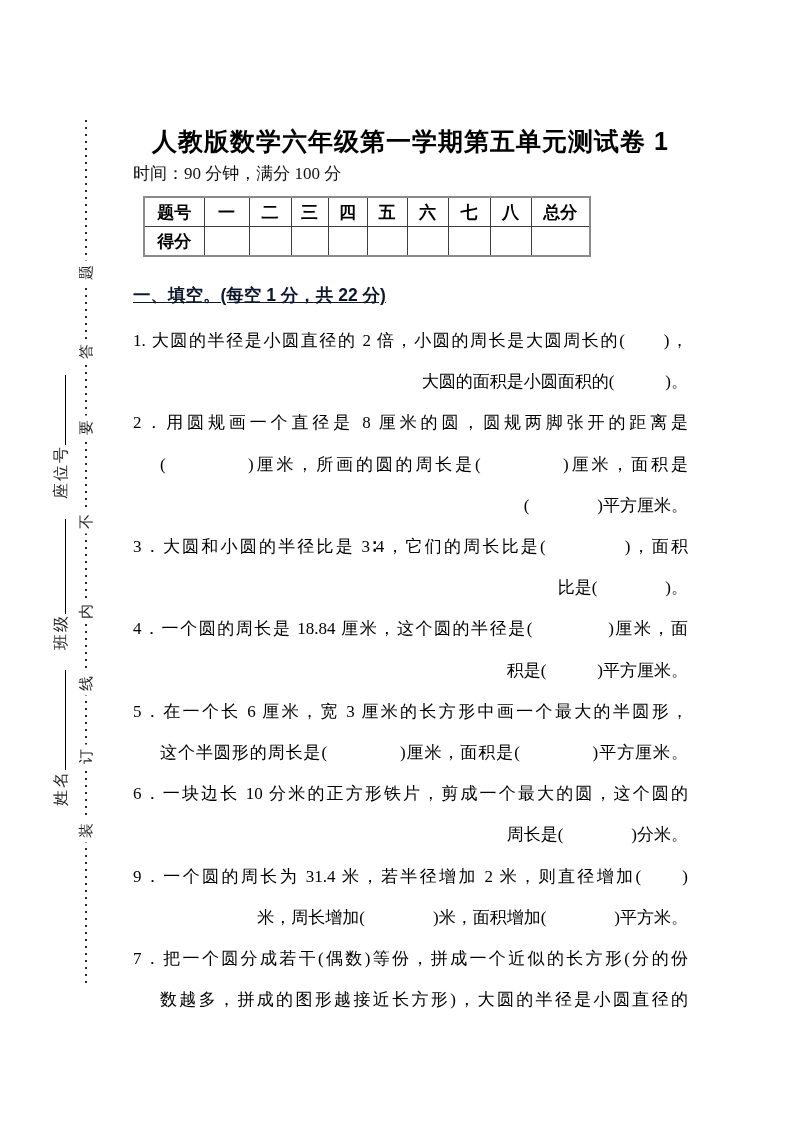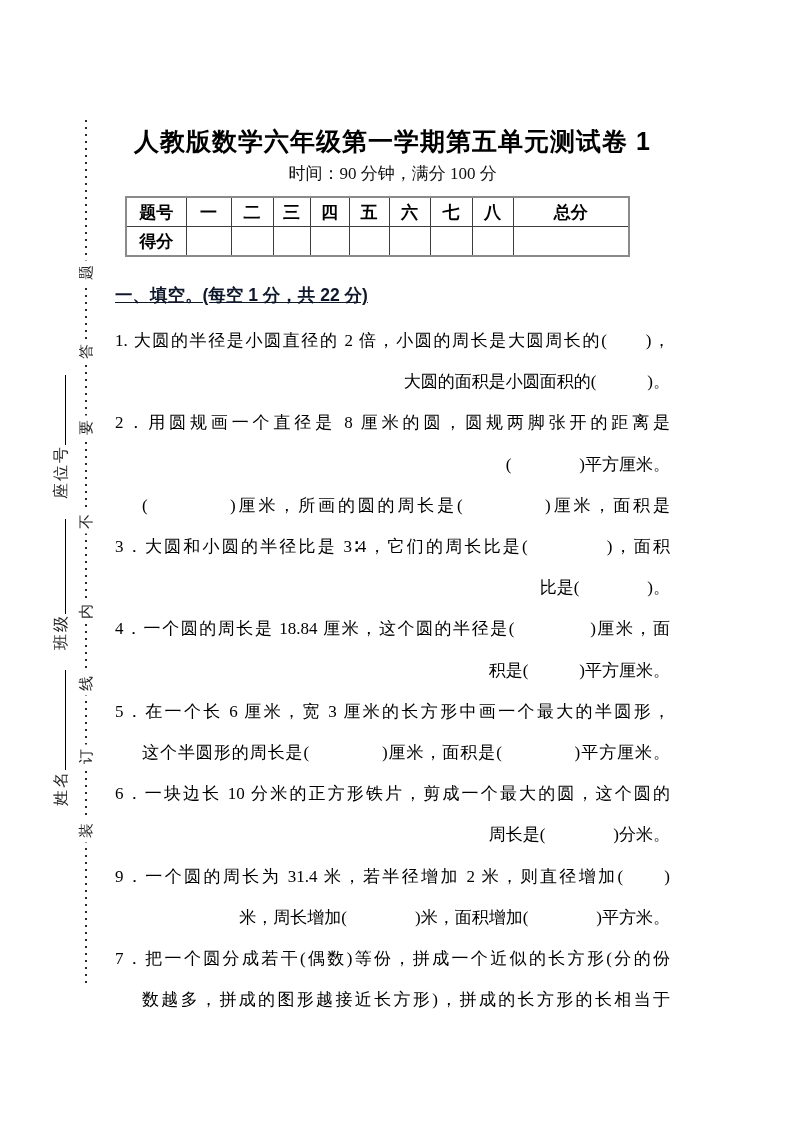--- a/index.html
+++ b/index.html
@@ -28,33 +28,33 @@
     transform-origin:0 0; transform:rotate(-90deg);
     font-size:16px; line-height:30px; letter-spacing:2px; white-space:nowrap;
     color:#222; z-index:2;
   }
   .u { display:inline-block; border-bottom:1.3px solid #000; height:15px; }
   .u-1 { width:100px; margin-right:20px; }
   .u-2 { width:95px;  margin-right:20px; }
   .u-3 { width:70px; }
 
   
-  .main { position:absolute; left:115px; top:0; width:555px; }
+  .main { position:absolute; left:133px; top:0; width:555px; }
 
   .title {
     margin:124px 0 0 0; text-align:center;
     font-family:"Liberation Sans","DejaVu Sans",sans-serif;
     font-weight:700; font-size:25px; line-height:34px; letter-spacing:1px;
     color:#000;
   }
-  .subtitle { text-align:center; font-size:17px; line-height:28px; margin-top:2px; color:#111; }
+  .subtitle { text-align:left; font-size:17px; line-height:28px; margin-top:2px; color:#111; }
 
   table.score {
     margin:8px 0 0 10px; border-collapse:collapse; table-layout:fixed;
-    width:505px; border:2px solid #8a8a8a;
+    width:448px; border:2px solid #8a8a8a;
   }
   table.score th, table.score td {
     border:1px solid #3d3d3d; height:28px; padding:0; text-align:center;
     font-family:"Liberation Sans","DejaVu Sans",sans-serif;
     font-weight:700; font-size:17px; color:#000;
   }
 
   .section-heading {
     margin-top:25px; font-family:"Liberation Sans","DejaVu Sans",sans-serif;
     font-weight:600; font-size:17.5px; line-height:26px; color:#0f172a;text-decoration:underline;
@@ -132,22 +132,22 @@
 
   <div class="questions">
 
     <div>
       <div class="q-line j">1. 大圆的半径是小圆直径的 2 倍，小圆的周长是大圆周长的(　　)，</div>
       <div class="q-line ind">大圆的面积是小圆面积的(　　　)。</div>
     </div>
 
     <div>
       <div class="q-line j">2．用圆规画一个直径是 8 厘米的圆，圆规两脚张开的距离是</div>
+      <div class="q-line ind j">(　　　　)厘米，所画的圆的周长是(　　　　)厘米，面积是</div>
       <div class="q-line ind">(　　　　)平方厘米。</div>
-      <div class="q-line ind j">(　　　　)厘米，所画的圆的周长是(　　　　)厘米，面积是</div>
     </div>
 
     <div>
       <div class="q-line j">3．大圆和小圆的半径比是 3∶4，它们的周长比是(　　　　)，面积</div>
       <div class="q-line ind">比是(　　　　)。</div>
     </div>
 
     <div>
       <div class="q-line j">4．一个圆的周长是 18.84 厘米，这个圆的半径是(　　　　)厘米，面</div>
       <div class="q-line ind">积是(　　　)平方厘米。</div>
@@ -163,17 +163,17 @@
       <div class="q-line ind">周长是(　　　　)分米。</div>
     </div>
 
     <div>
       <div class="q-line j">9．一个圆的周长为 31.4 米，若半径增加 2 米，则直径增加(　　)</div>
       <div class="q-line ind">米，周长增加(　　　　)米，面积增加(　　　　)平方米。</div>
     </div>
 
     <div>
       <div class="q-line j">7．把一个圆分成若干(偶数)等份，拼成一个近似的长方形(分的份</div>
-      <div class="q-line ind j">数越多，拼成的图形越接近长方形)，拼成的长方形的长相当于</div>
+      <div class="q-line ind j">数越多，拼成的图形越接近长方形)，大圆的半径是小圆直径的</div>
     </div>
 
   </div>
 </div>
 
 </body></html>

